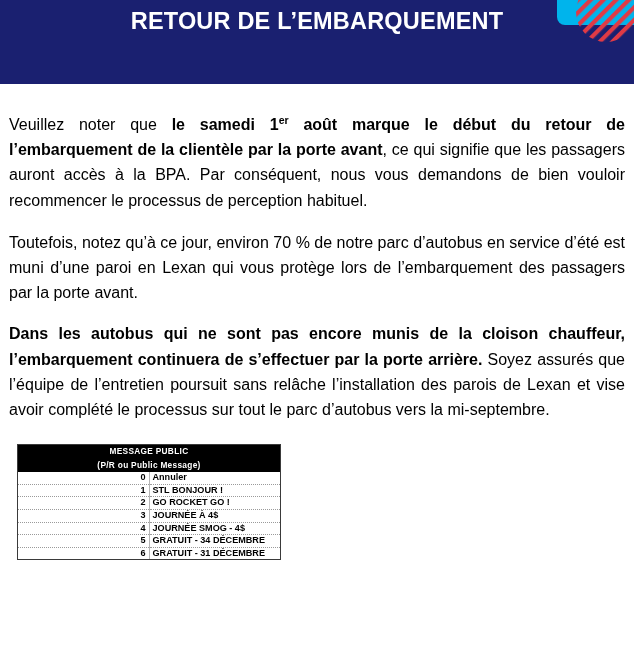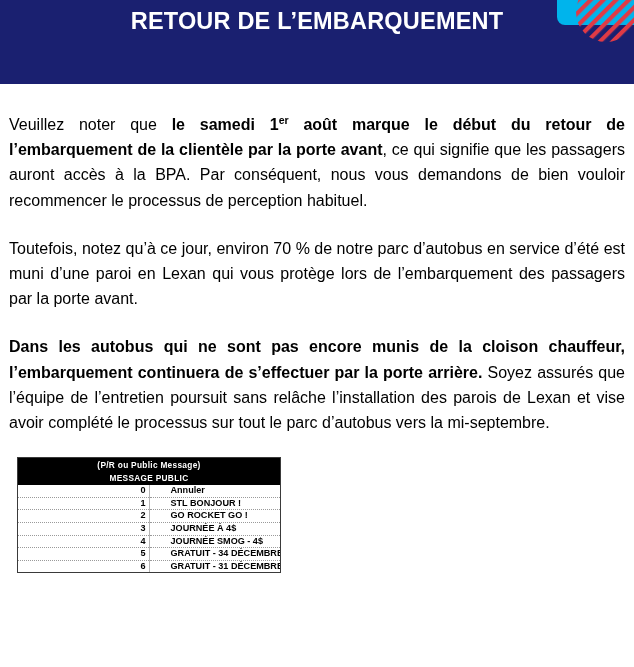--- a/index.html
+++ b/index.html
@@ -65,22 +65,22 @@
   .para {
     font-size: 16px;
     line-height: 25.2px;
     color: #000000;
     text-align: justify;
     margin: 0;
     padding: 0;
     font-family: "Liberation Sans", sans-serif;
   }
   #para-1 { margin-top: 28px; }
-  #para-2 { margin-top: 23px; }
-  #para-3 { margin-top: 23px; }
+  #para-2 { margin-top: 17px; }
+  #para-3 { margin-top: 16px; }
   #para-4 { margin-top: 23px; }
   .para b { font-weight: bold; }
   .para sup {
     font-size: 0.66em;
     vertical-align: super;
     line-height: 0;
   }
 
   
   #girouette-table-wrap {
@@ -125,21 +125,21 @@
   }
   #girouette-table tbody td.num {
     width: 22px;
     text-align: right;
     padding-right: 3px;
     border-right: 1px solid #b5b5b5;
     background: #ffffff;
   }
   #girouette-table tbody td.msg {
     text-align: left;
-    padding-left: 21px;
+    padding-left: 3px;
     background: #ffffff;
   }
   #girouette-table tbody tr:last-child td {
     border-bottom: none;
   }
 </style>
 </head>
 <body>
 
 <div id="header-banner">
@@ -183,24 +183,24 @@
 
   <p class="para" id="para-2">Toutefois, notez qu’à ce jour, environ 70 % de notre parc d’autobus en service d’été est muni d’une paroi en Lexan qui vous protège lors de l’embarquement des passagers par la porte avant.</p>
 
   <p class="para" id="para-3"><b>Dans les autobus qui ne sont pas encore munis de la cloison chauffeur, l’embarquement continuera de s’effectuer par la porte arrière.</b><span> Soyez assurés que l’équipe de l’entretien poursuit sans relâche l’installation des parois de Lexan et vise avoir complété le processus sur tout le parc d’autobus vers la mi-septembre.</span></p>
 
 
   <div id="girouette-table-wrap">
     <table id="girouette-table">
       <thead>
         <tr>
-          <th colspan="2" class="sub">(P/R ou Public Message)</th>
+          <th colspan="2">MESSAGE PUBLIC</th>
         </tr>
         <tr>
-          <th colspan="2">MESSAGE PUBLIC</th>
+          <th colspan="2" class="sub">(P/R ou Public Message)</th>
         </tr>
       </thead>
       <tbody id="girouette-tbody">
 
       <tr>
             <td class="num">0</td>
             <td class="msg">Annuler</td>
           </tr>
           <tr>
             <td class="num">1</td>

